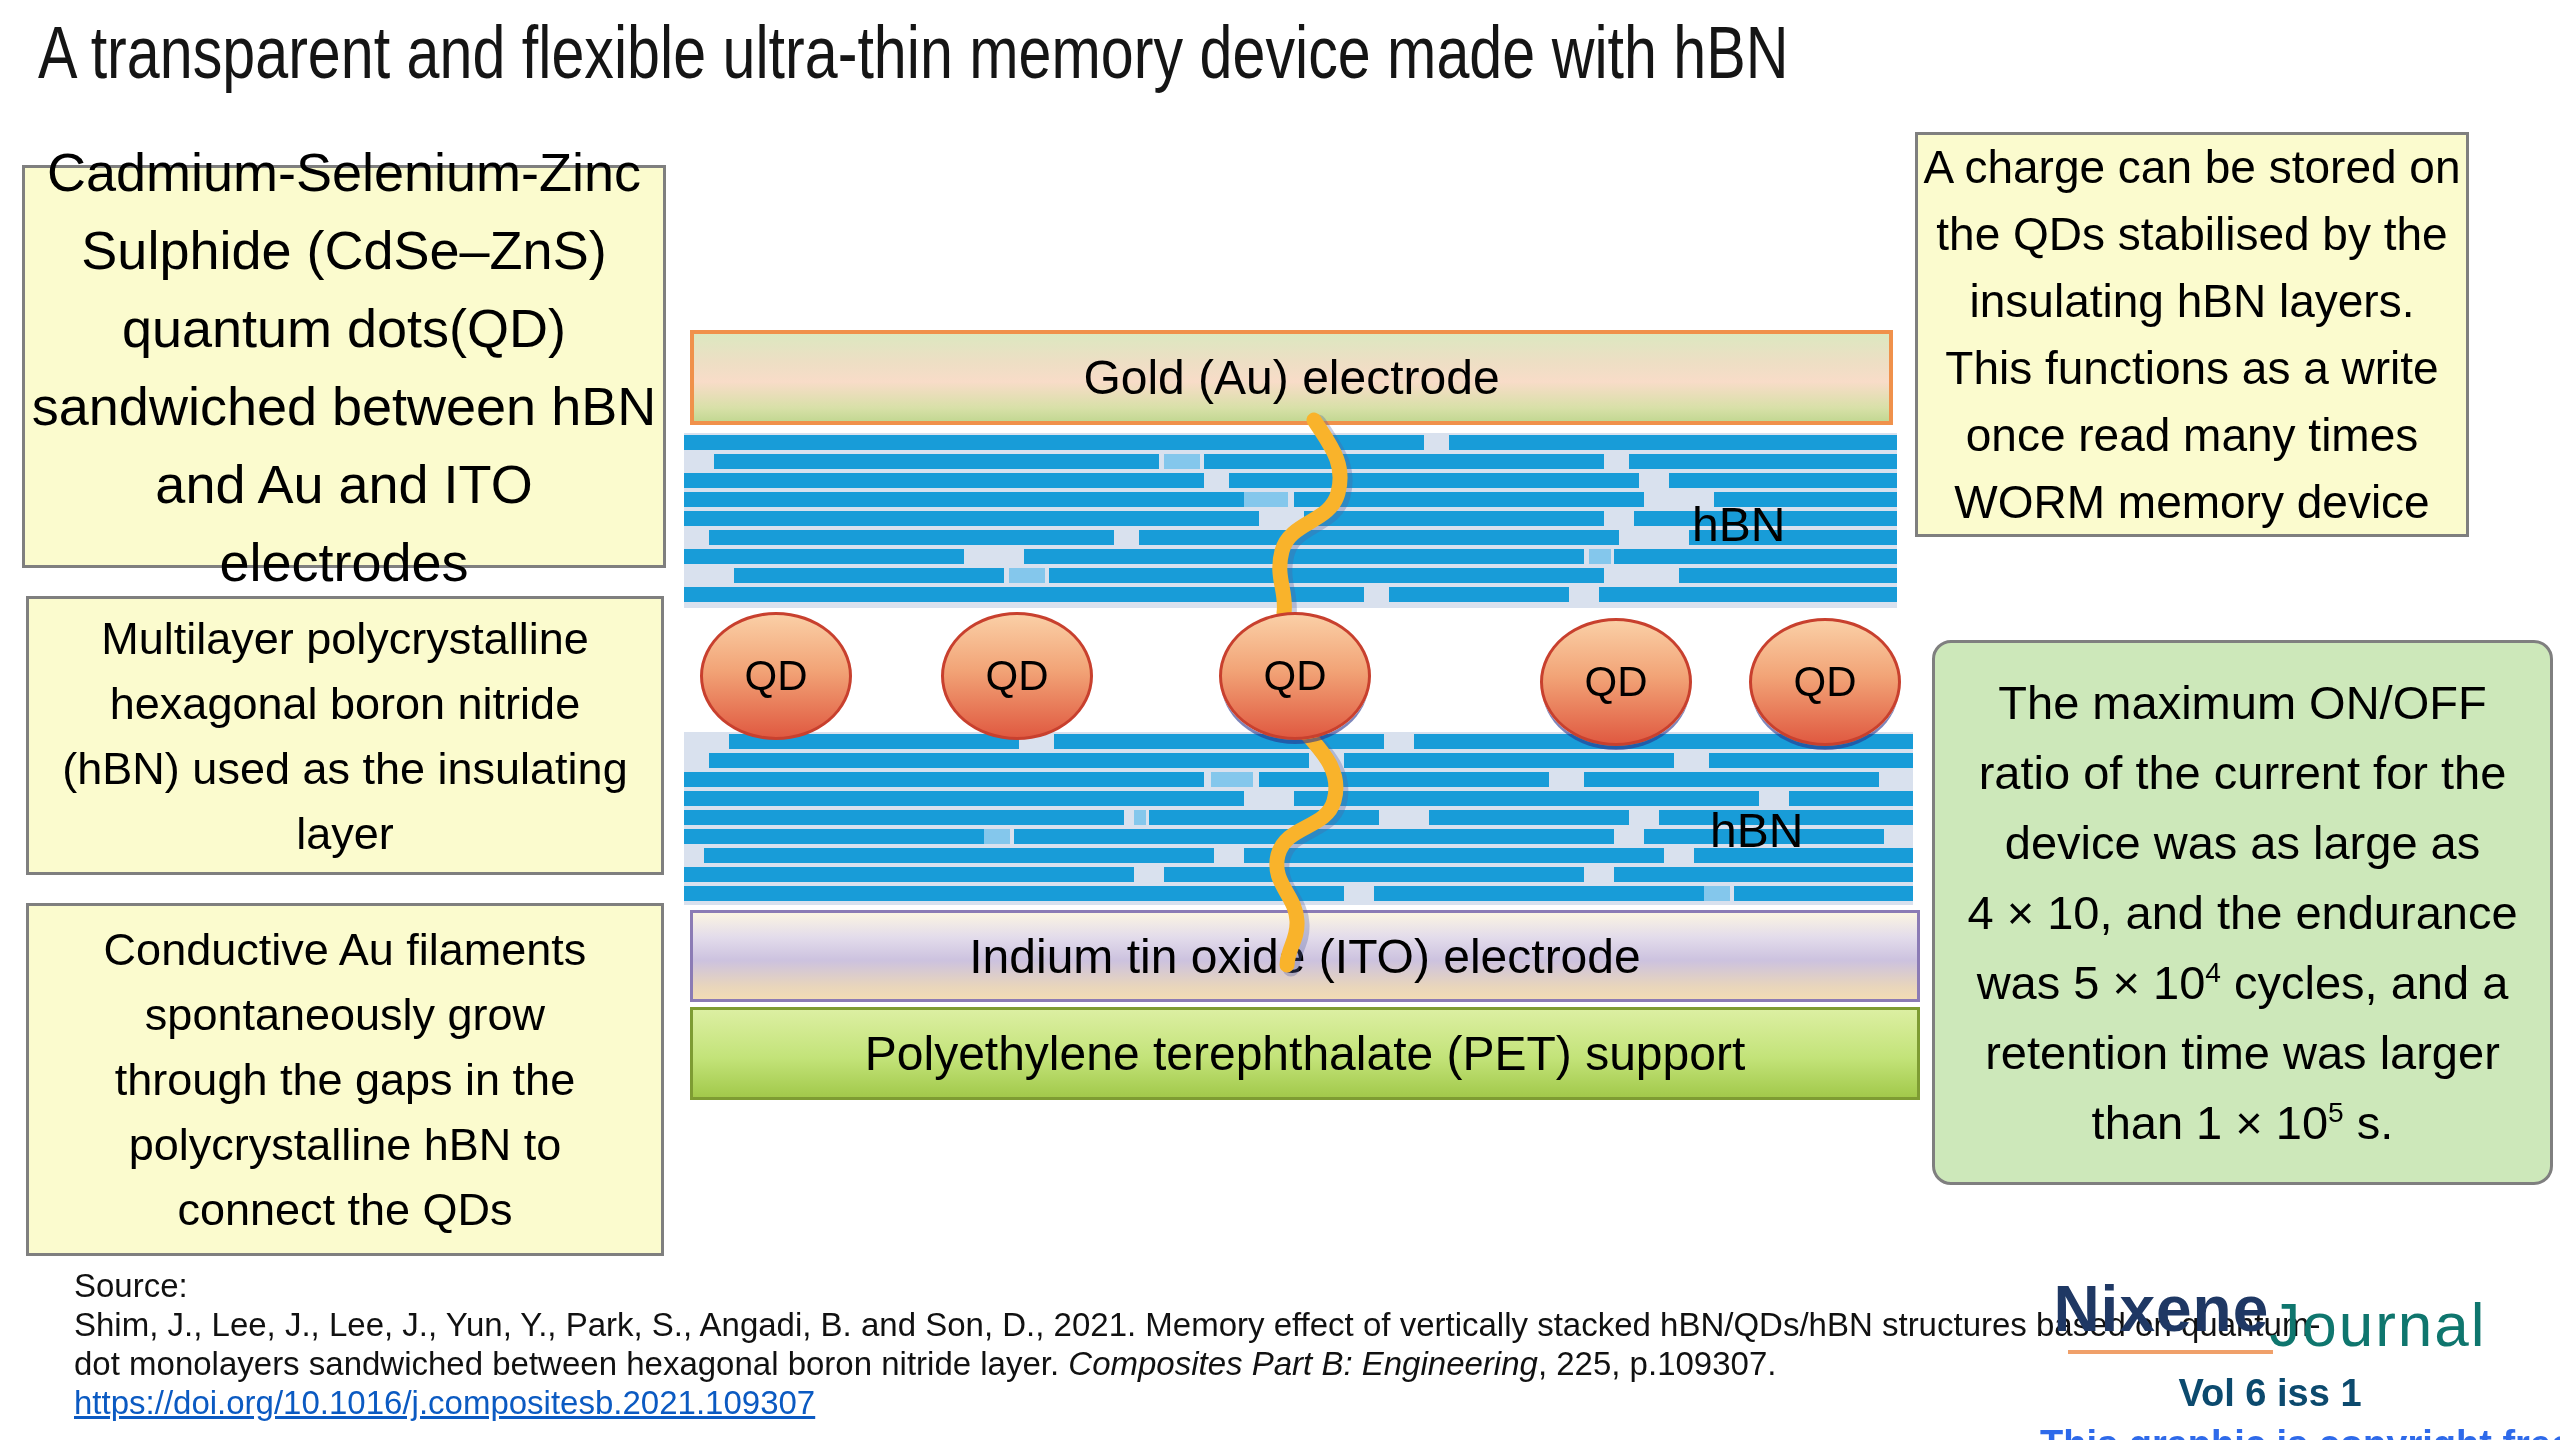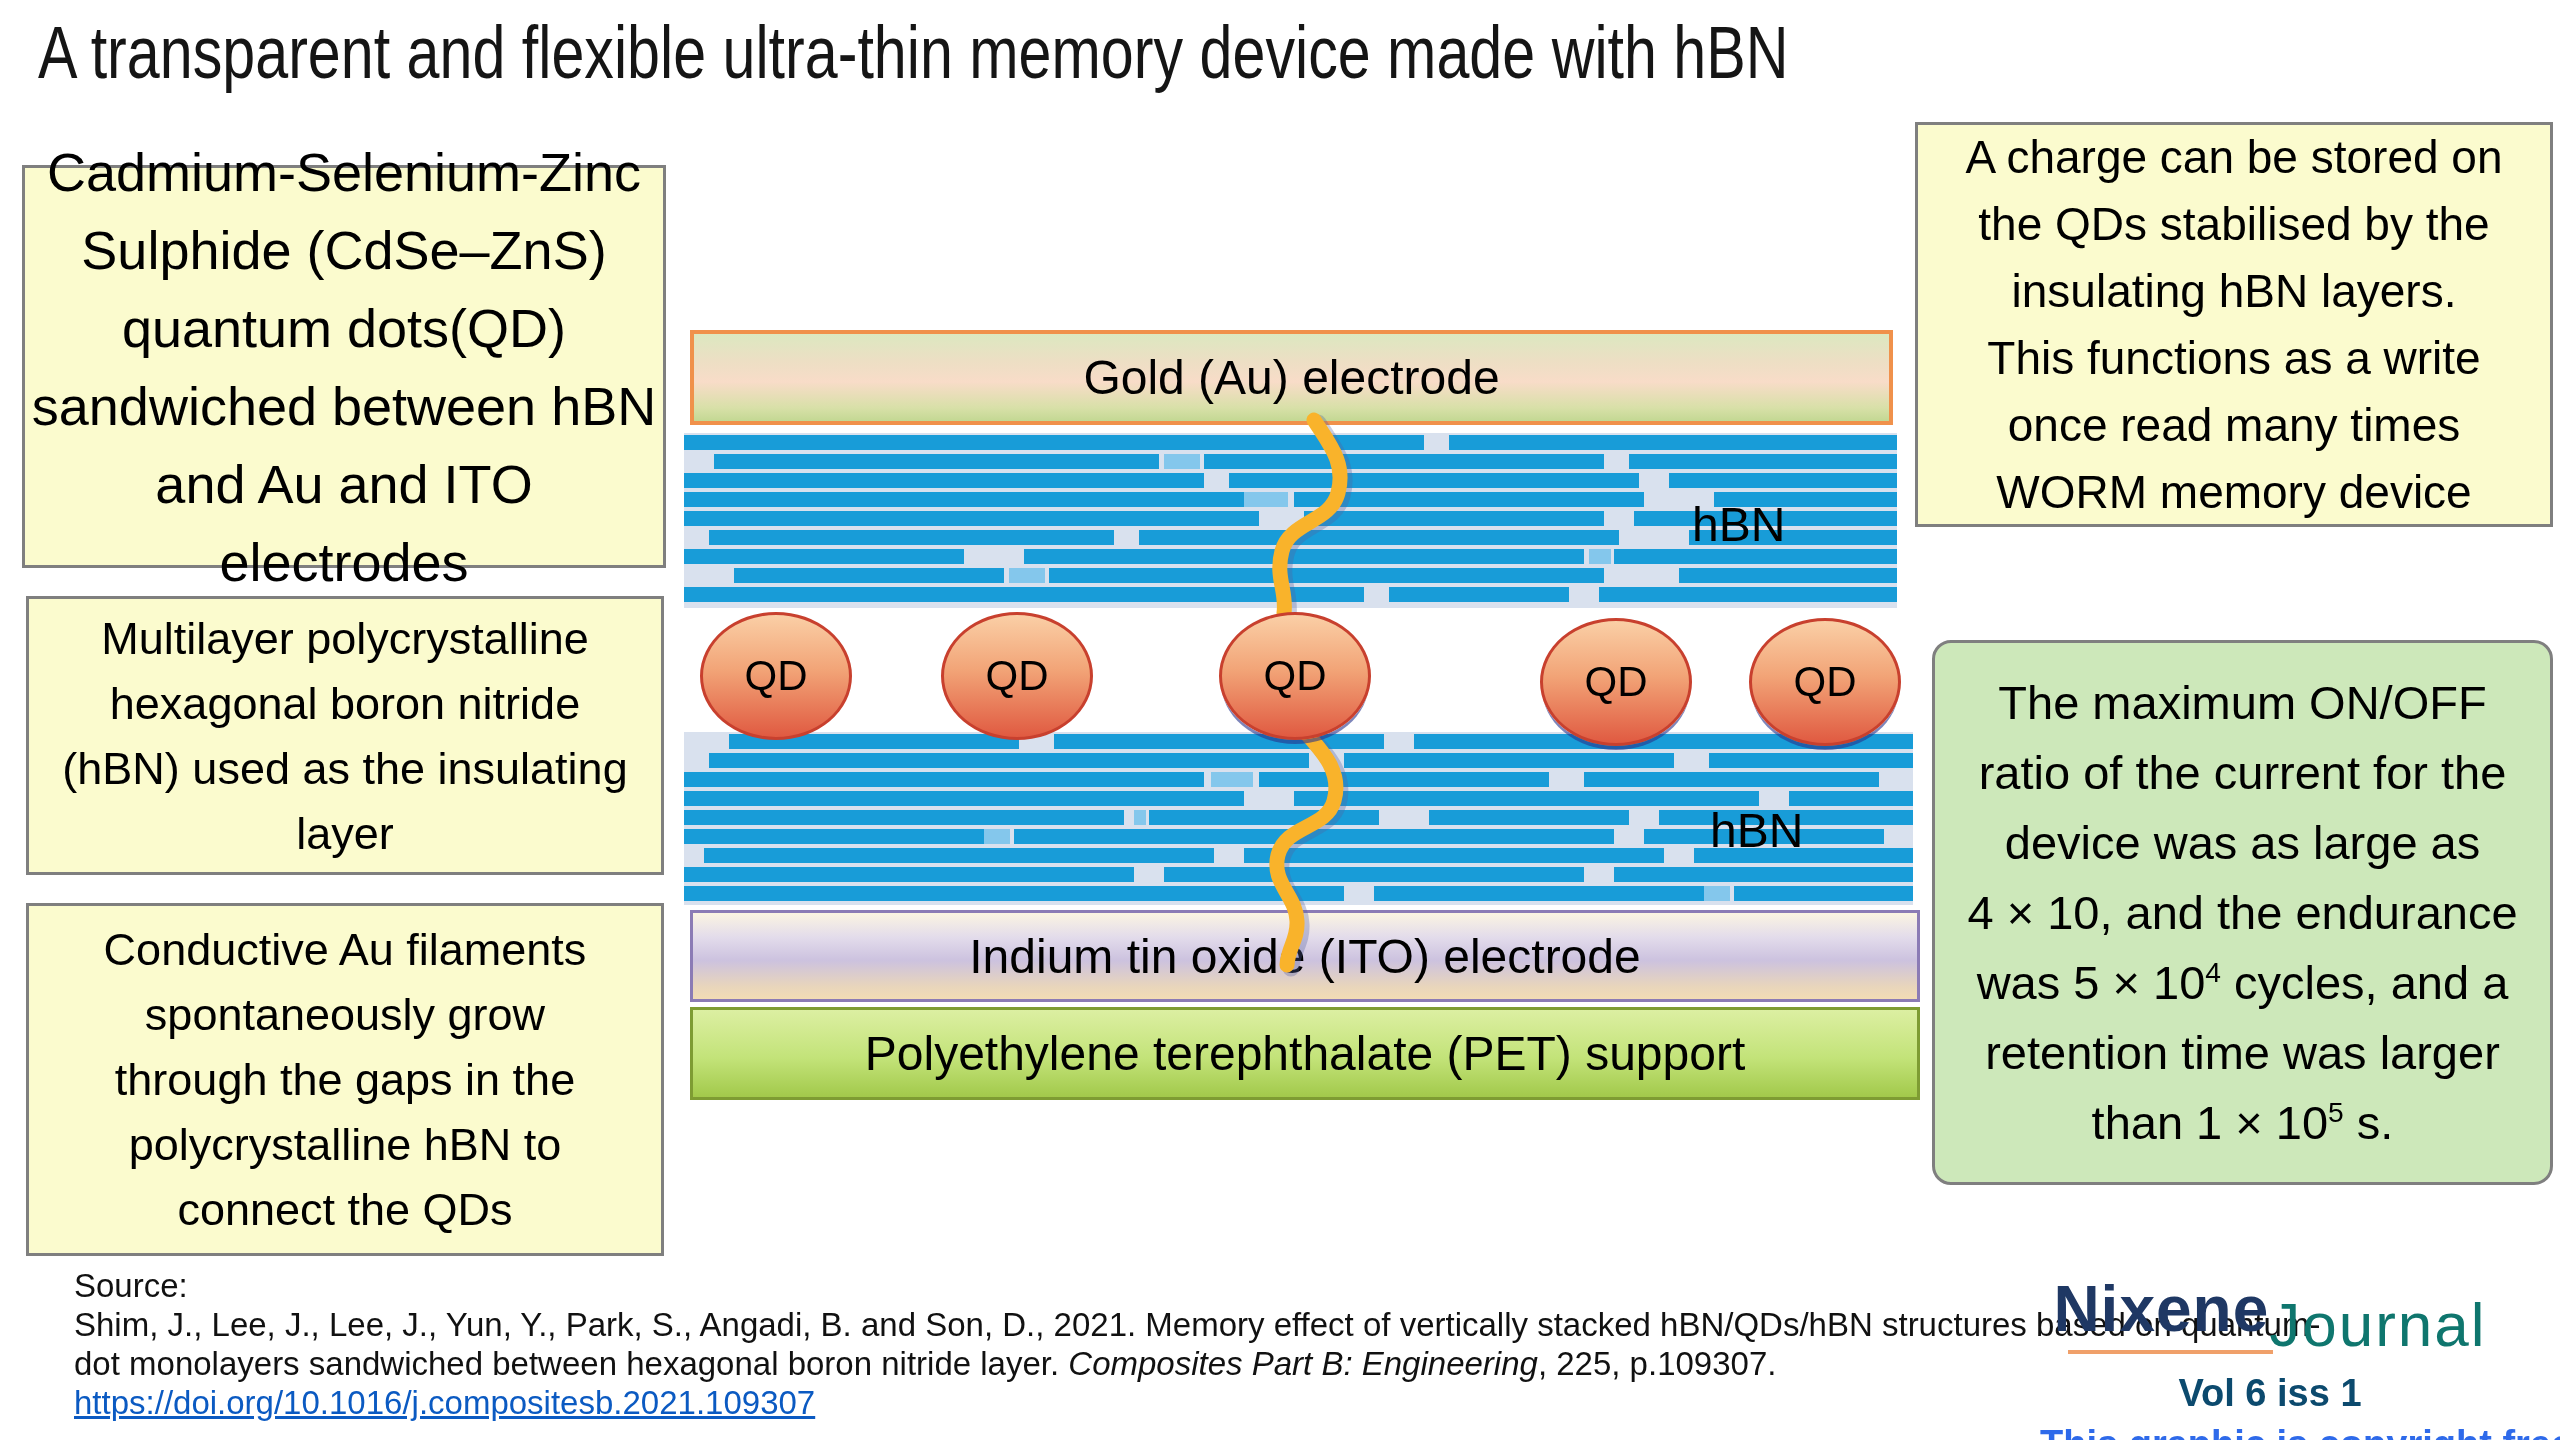--- a/index.html
+++ b/index.html
@@ -20,21 +20,21 @@
     position:absolute;border:3px solid #7f7f7f;box-sizing:border-box;
     display:flex;flex-direction:column;justify-content:center;
     text-align:center;
   }
   .note .line{width:100%;}
   .yellow{background:#fbfbce;}
   .green{background:#cde8ba;border-radius:19px;}
   .box1{left:22px;top:165px;width:644px;height:403px;font-size:54px;line-height:78px;}
   .box2{left:26px;top:596px;width:638px;height:279px;font-size:45px;line-height:65px;}
   .box3{left:26px;top:903px;width:638px;height:353px;font-size:45px;line-height:65px;}
-  .rbox{left:1915px;top:122px;width:638px;height:405px;font-size:46px;line-height:67px;}
+  .rbox{left:1915px;top:132px;width:554px;height:405px;font-size:46px;line-height:67px;}
   .gbox{left:1932px;top:640px;width:621px;height:545px;font-size:47px;line-height:70px;}
   .gbox sup{font-size:60%;line-height:0;}
 
   
   .diagram{position:absolute;left:684px;top:325px;width:1246px;height:780px;}
   .layerbar{
     position:absolute;box-sizing:border-box;display:flex;align-items:center;justify-content:center;
     font-size:48px;color:#000;
   }
   .gold{

